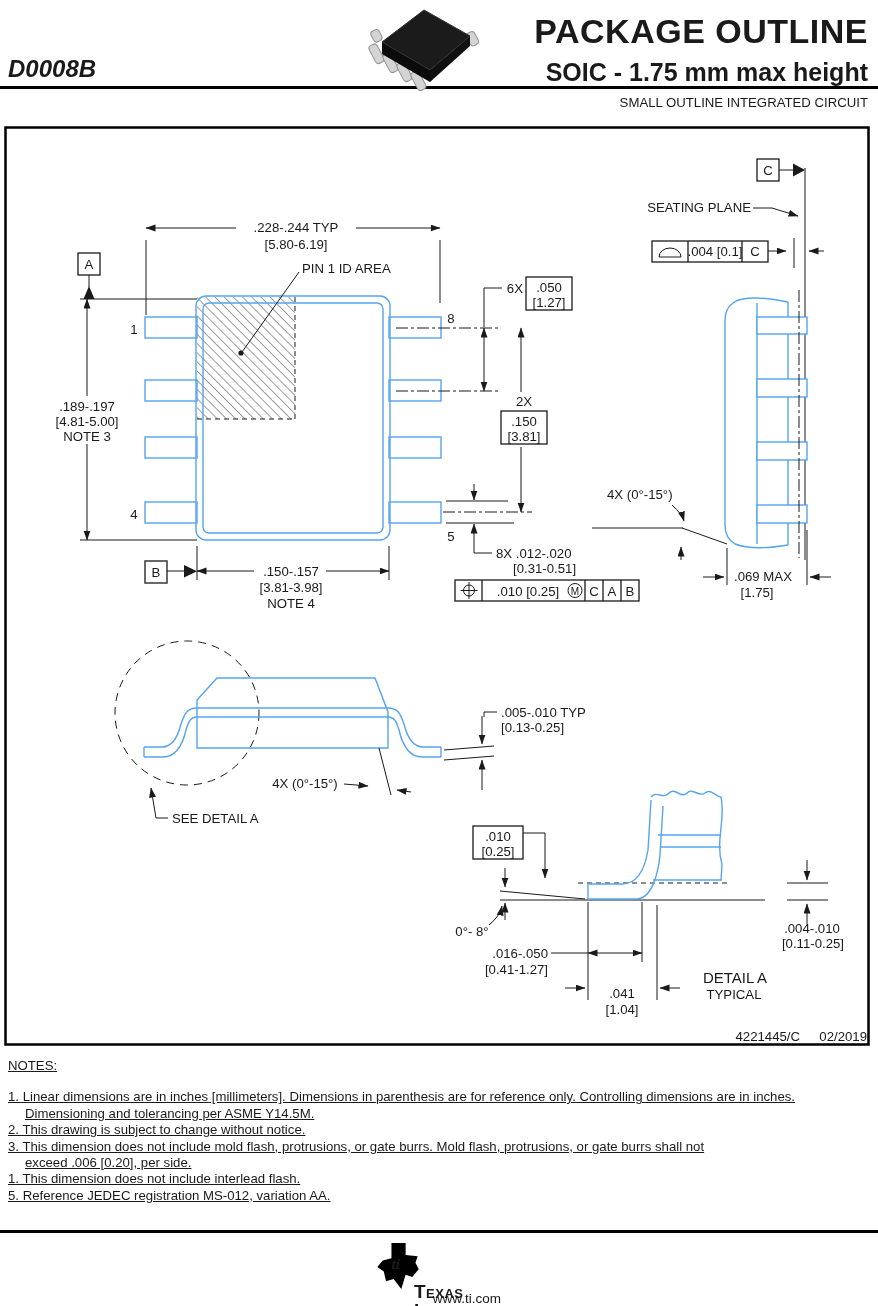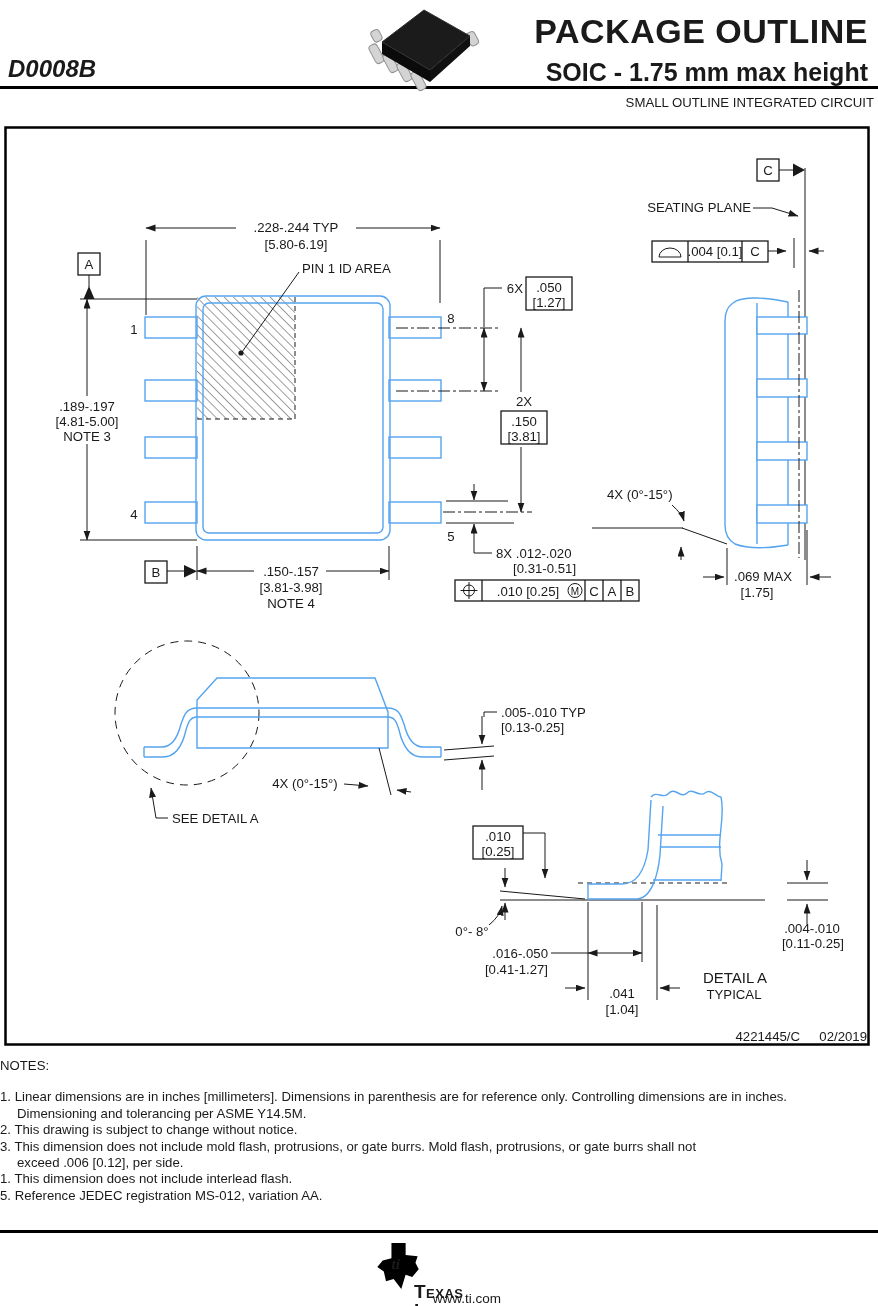--- a/index.html
+++ b/index.html
@@ -3,36 +3,36 @@
 <meta charset="utf-8">
 <style>
   html,body{margin:0;padding:0;background:#ffffff;}
   body{width:878px;height:1306px;position:relative;font-family:"Liberation Sans",sans-serif;color:#1a1a1a;overflow:hidden;}
   .abs{position:absolute;}
   
   #doc-title{top:12px;right:10px;font-size:34px;font-weight:bold;letter-spacing:.5px;}
   #part-number{top:55px;left:8px;font-size:24px;font-weight:bold;font-style:italic;}
   #subtitle{top:58px;right:10px;font-size:25px;font-weight:bold;}
   #header-rule{top:86px;left:0;width:878px;height:3px;background:#000;}
-  #description{top:95px;right:4px;font-size:13.2px;}
+  #description{top:95px;right:10px;font-size:13.2px;}
   
   #drawing{left:4px;top:126px;width:866px;height:920px;}
   svg text{font-family:"Liberation Sans",sans-serif;fill:#1a1a1a;font-size:13.2px;}
   svg text.mid{text-anchor:middle;}
   svg text.end{text-anchor:end;}
   svg text.big{font-size:15px;}
   .blk{stroke:#1a1a1a;stroke-width:1;fill:none;}
   .blk2{stroke:#1a1a1a;stroke-width:1.3;fill:none;}
   .blu{stroke:#55a4f0;stroke-width:1.4;fill:none;}
   .bluf{stroke:#55a4f0;stroke-width:1.4;fill:#ffffff;}
   .ddot{stroke:#1a1a1a;stroke-width:1;fill:none;stroke-dasharray:12 3 3 3;}
   .dsh{stroke:#1a1a1a;stroke-width:1;fill:none;stroke-dasharray:5 4;}
   .fil{fill:#1a1a1a;stroke:none;}
   
-  #notes{left:0;top:1058px;width:862px;font-size:13.2px;line-height:16.4px;}
+  #notes{left:8px;top:1058px;width:862px;font-size:13.2px;line-height:16.4px;text-decoration:underline;}
   #notes .heading{margin-bottom:15px;}
   #notes .cont{padding-left:17px;}
   
   #footer-rule{top:1230px;left:0;width:878px;height:3px;background:#000;}
   #logo{left:376px;top:1242px;width:44px;height:48px;}
   #brand{left:414px;top:1248px;line-height:19px;font-family:Liberation Sans, sans-serif;font-weight:bold;margin-top:34px;}
   #brand .l1,#brand .l2{font-variant:small-caps;font-size:19px;letter-spacing:.5px;}
   #site-url{left:0;top:1291px;width:940px;text-align:center;font-size:13.5px;margin-left:52px;width:830px;}
 </style>
 </head>
@@ -360,21 +360,21 @@
   <text class="end" x="800" y="1041">4221445/C</text>
   <text class="end" x="867" y="1041">02/2019</text>
 </svg>
 
 <div class="abs" id="notes">
   <div class="heading">NOTES:</div>
   <div>1. Linear dimensions are in inches [millimeters]. Dimensions in parenthesis are for reference only. Controlling dimensions are in inches.</div>
   <div class="cont">Dimensioning and tolerancing per ASME Y14.5M.</div>
   <div>2. This drawing is subject to change without notice.</div>
   <div>3. This dimension does not include mold flash, protrusions, or gate burrs. Mold flash, protrusions, or gate burrs shall not</div>
-  <div class="cont">exceed .006 [0.12], per side.</div>
+  <div class="cont">exceed .006 [0.20], per side.</div>
   <div>1. This dimension does not include interlead flash.</div>
   <div>5. Reference JEDEC registration MS-012, variation AA.</div>
 </div>
 
 <div class="abs" id="footer-rule"></div>
 <svg class="abs" id="logo" viewBox="0 0 40 44">
   <path d="M14,1 L27,1 L27,12 L38,13 L36,19 L39,25 L33,32 L27,30 L23,43 L16,34 L9,36 L7,27 L1,23 L6,17 L14,15 Z" fill="#000"></path>
   <text x="14" y="25" fill="#fff" style="font-size:14px;font-style:italic;font-weight:bold;font-family:'Liberation Serif',serif;">ti</text>
 </svg>
 <div class="abs" id="brand">

